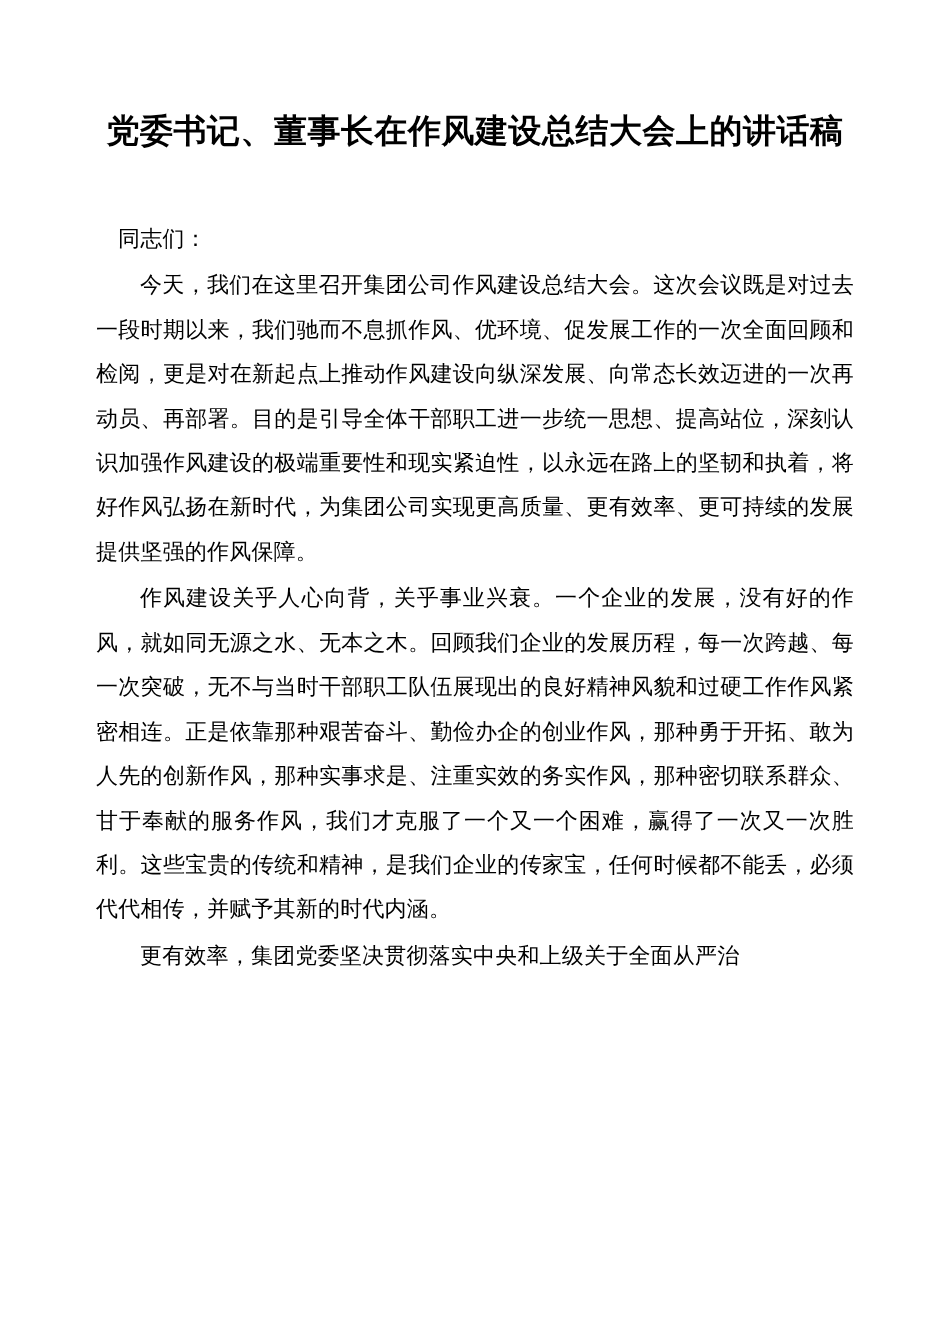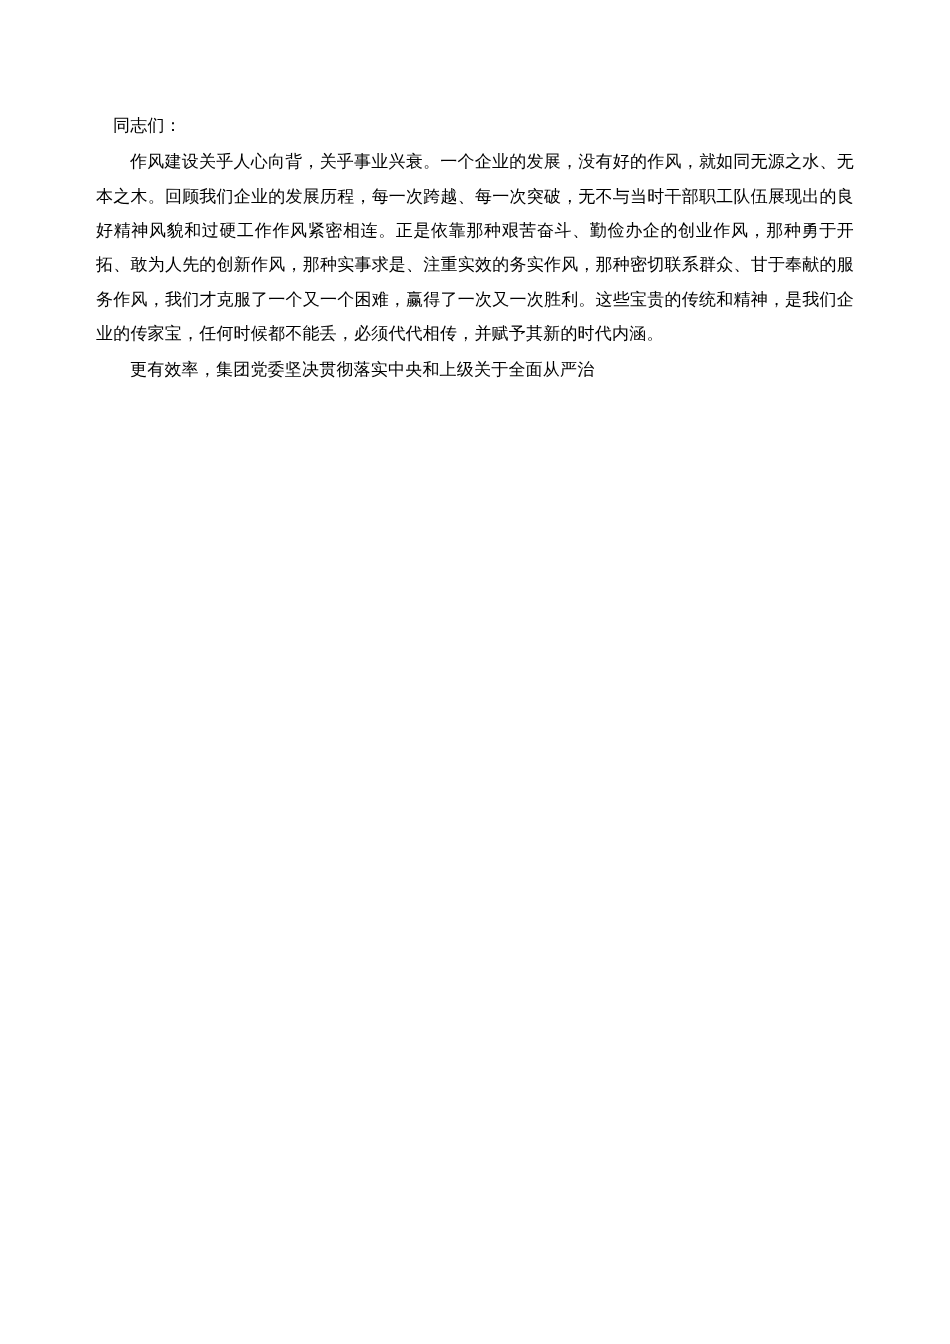--- a/index.html
+++ b/index.html
@@ -27,37 +27,39 @@
     font-weight: bold;
     font-size: 33px;
     line-height: 1.42;
     text-align: center;
     letter-spacing: 0.5px;
     margin: 0 0 62px 0;
     padding: 0 10px;
   }
   .body-text p {
     margin: 0 0 2px 0;
-    font-size: 17px;
+    font-size: 22px;
     line-height: 2.02;
     text-align: justify;
     text-justify: inter-ideograph;
     text-indent: 2em;
     letter-spacing: 0.2px;
   }
   .body-text p.salutation {
     text-indent: 1em;
   }
   .clip {
     overflow: hidden;
     height: 840px;
   }
 </style>
 </head>
 <body>
 
 <div class="page">
+  <h1 class="doc-title">党委书记、董事长在作风建设总结大会上的讲话稿</h1>
   <div class="body-text clip">
     <p class="salutation">同志们：</p>
+    <p>今天，我们在这里召开集团公司作风建设总结大会。这次会议既是对过去一段时期以来，我们驰而不息抓作风、优环境、促发展工作的一次全面回顾和检阅，更是对在新起点上推动作风建设向纵深发展、向常态长效迈进的一次再动员、再部署。目的是引导全体干部职工进一步统一思想、提高站位，深刻认识加强作风建设的极端重要性和现实紧迫性，以永远在路上的坚韧和执着，将好作风弘扬在新时代，为集团公司实现更高质量、更有效率、更可持续的发展提供坚强的作风保障。</p>
     <p>作风建设关乎人心向背，关乎事业兴衰。一个企业的发展，没有好的作风，就如同无源之水、无本之木。回顾我们企业的发展历程，每一次跨越、每一次突破，无不与当时干部职工队伍展现出的良好精神风貌和过硬工作作风紧密相连。正是依靠那种艰苦奋斗、勤俭办企的创业作风，那种勇于开拓、敢为人先的创新作风，那种实事求是、注重实效的务实作风，那种密切联系群众、甘于奉献的服务作风，我们才克服了一个又一个困难，赢得了一次又一次胜利。这些宝贵的传统和精神，是我们企业的传家宝，任何时候都不能丢，必须代代相传，并赋予其新的时代内涵。</p>
     <p>更有效率，集团党委坚决贯彻落实中央和上级关于全面从严治</p>
   </div>
 </div>
 
 </body></html>

